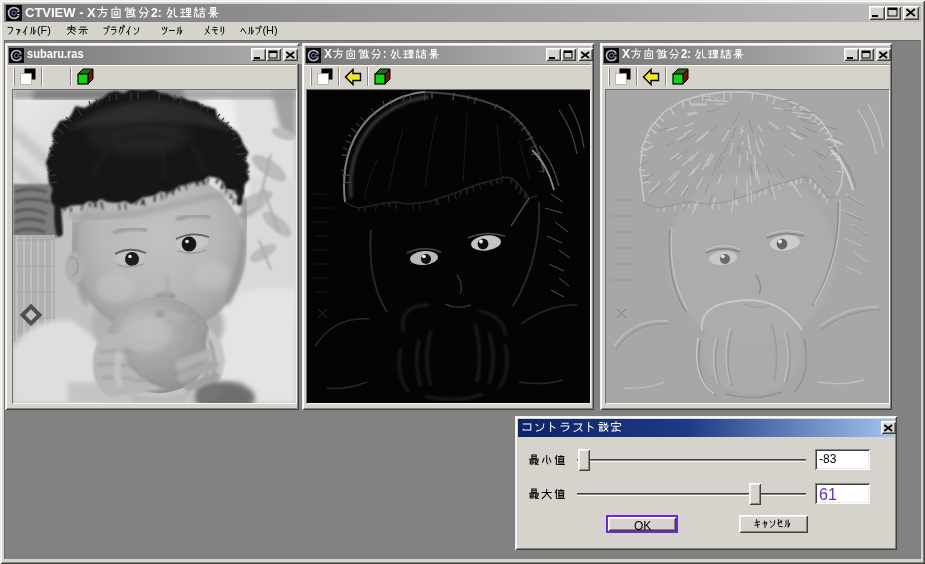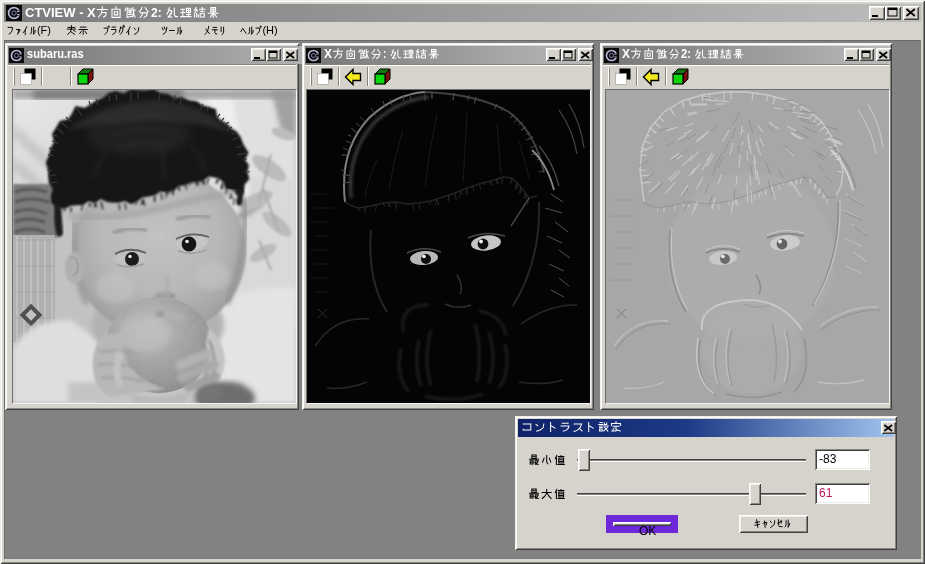--- a/index.html
+++ b/index.html
@@ -503,23 +503,23 @@
           <path d="M28.8,2.5 L27.3,5.5 M28.4,5.1 L28.4,11.5 M30.3,3.6 L35.9,3.6 M33.1,2.5 L33.1,3.6 M30.7,5.1 L35.6,5.1 L35.6,10.0 L30.7,10.0 L30.7,5.1 M30.7,6.8 L35.6,6.8 M30.7,8.4 L35.6,8.4 M29.9,11.5 L36.3,11.5" fill="none" stroke="#000000" stroke-width="1.02" stroke-linecap="square"></path>
         </svg>
         <div style="position:absolute;left:62px;top:43px;width:229px;height:3px;background:#87857e;border-bottom:1px solid #fff;border-top:1px solid #404040"></div>
         <div style="position:absolute;left:62px;top:77px;width:229px;height:3px;background:#87857e;border-bottom:1px solid #fff;border-top:1px solid #404040"></div>
         <div style="position:absolute;left:63px;top:33px;width:12px;height:22px;background:#d6d3cc;box-shadow:inset 1px 1px 0 #fff,inset -1px -1px 0 #404040,inset 2px 2px 0 #efeeea,inset -2px -2px 0 #87857e"></div>
         <div style="position:absolute;left:234px;top:67px;width:12px;height:22px;background:#d6d3cc;box-shadow:inset 1px 1px 0 #fff,inset -1px -1px 0 #404040,inset 2px 2px 0 #efeeea,inset -2px -2px 0 #87857e"></div>
         <div style="position:absolute;left:300px;top:33px;width:55px;height:21px;background:#fff;box-shadow:inset 1px 1px 0 #87857e,inset -1px -1px 0 #fff,inset 2px 2px 0 #404040,inset -2px -2px 0 #efeeea">
           <span style="position:absolute;left:4px;top:3px;font-size:12px;color:#000">-83</span>
         </div>
         <div style="position:absolute;left:300px;top:67px;width:55px;height:21px;background:#fff;box-shadow:inset 1px 1px 0 #87857e,inset -1px -1px 0 #fff,inset 2px 2px 0 #404040,inset -2px -2px 0 #efeeea">
-          <span style="position:absolute;left:4px;top:3px;font-size:12px;color:#be185d">61</span>
-        </div>
-        <div style="position:absolute;left:91px;top:99px;width:72px;height:18px;background:#d6d3cc;border:7px solid #6d28d9;box-shadow:inset 1px 1px 0 #fff,inset -1px -1px 0 #404040,inset 2px 2px 0 #efeeea,inset -2px -2px 0 #87857e">
+          <span style="position:absolute;left:4px;top:3px;font-size:16px;color:#6d28d9">61</span>
+        </div>
+        <div style="position:absolute;left:91px;top:99px;width:72px;height:18px;background:#d6d3cc;border:2px solid #6d28d9;box-shadow:inset 1px 1px 0 #fff,inset -1px -1px 0 #404040,inset 2px 2px 0 #efeeea,inset -2px -2px 0 #87857e">
           <span style="position:absolute;left:26px;top:2px;font-size:12px;color:#000">OK</span>
         </div>
         <div style="position:absolute;left:224px;top:99px;width:69px;height:18px;background:#d6d3cc;box-shadow:inset 1px 1px 0 #fff,inset -1px -1px 0 #404040,inset 2px 2px 0 #efeeea,inset -2px -2px 0 #87857e">
           <svg width="40" height="16" style="position:absolute;left:15px;top:1px">
             <path d="M2.6,3.7 L3.8,11.3 M1.3,6.5 L5.5,5.8 M0.9,9.2 L5.3,8.5" fill="none" stroke="#000000" stroke-width="0.94" stroke-linecap="square"></path>
             <path d="M9.2,7.2 L12.8,6.1 L12.2,8.9 M10.5,5.1 L11.1,11.3" fill="none" stroke="#000000" stroke-width="0.94" stroke-linecap="square"></path>
             <path d="M16.2,5.1 L17.3,6.5 M20.7,4.8 L20.3,8.2 L18.6,10.2 L16.7,11.3" fill="none" stroke="#000000" stroke-width="0.94" stroke-linecap="square"></path>
             <path d="M23.7,7.2 L27.8,5.4 M24.6,3.7 L24.6,9.2 L25.2,10.6 L28.2,10.6 M27.1,4.4 L27.1,7.2" fill="none" stroke="#000000" stroke-width="0.94" stroke-linecap="square"></path>
             <path d="M32.1,4.8 L32.1,8.5 L31.6,10.2 L31.0,10.9 M34.2,4.1 L34.2,10.9 M34.2,10.9 L35.2,9.6 L35.7,7.5" fill="none" stroke="#000000" stroke-width="0.94" stroke-linecap="square"></path>
           </svg>

